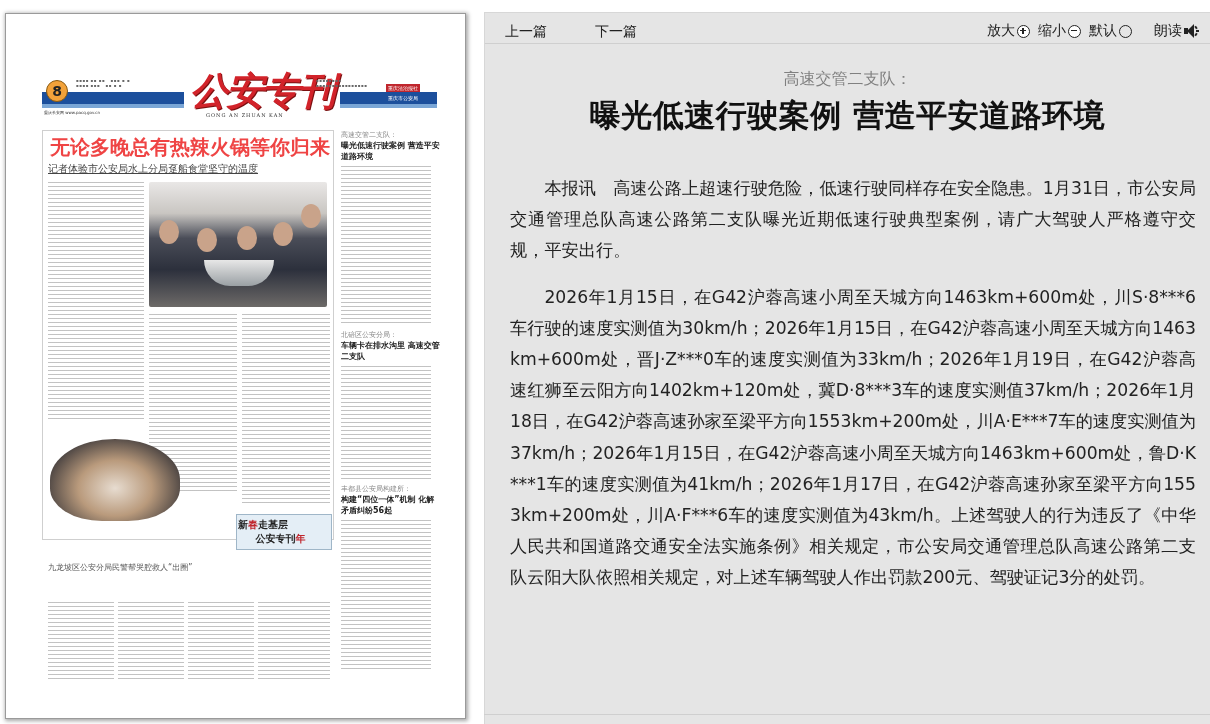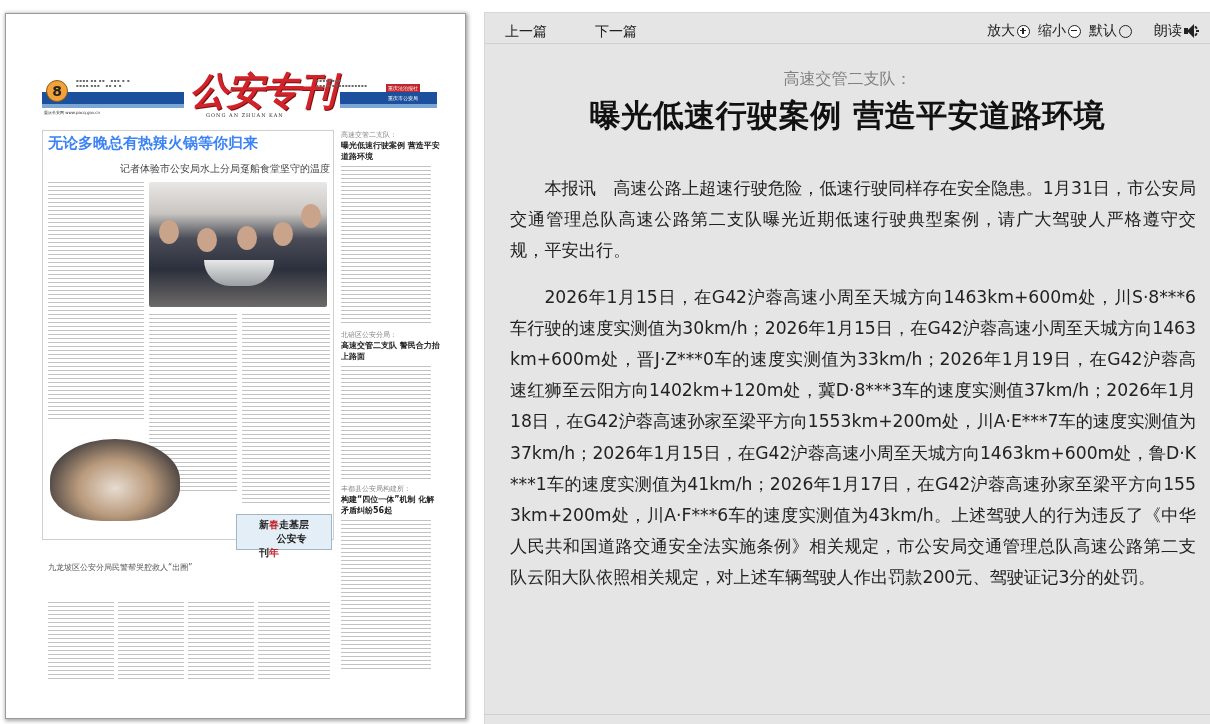--- a/index.html
+++ b/index.html
@@ -15,29 +15,29 @@
   .mast .band2 { position: absolute; left: 36px; top: 90px; width: 395px; height: 4px; background: #7aa6d6; }
   .mast .page-no { position: absolute; left: 40px; top: 66px; width: 22px; height: 22px; border-radius: 50%; background: #f2a23a; border: 1px solid #8a5a10; color: #222; font-weight: bold; font-size: 14px; text-align: center; line-height: 20px; }
   .mast .tiny { position: absolute; font-size: 4px; color: #666; letter-spacing: 0.5px; line-height: 5px; }
   .mast .logo { position: absolute; left: 178px; top: 52px; font-family: "DejaVu Serif", serif; font-size: 38px; font-weight: bold; color: #d2232a; font-style: italic; letter-spacing: -2px; text-shadow: 1px 1px 0 #7a1010; background: #fff; padding: 0 6px; }
   .mast .logo-sub { position: absolute; left: 200px; top: 98px; font-size: 5px; color: #333; letter-spacing: 1px; font-family: "DejaVu Serif", serif; }
   .mast .pub-badge { position: absolute; left: 380px; top: 70px; font-size: 5px; color: #fff; background: #c0262d; padding: 1px 2px; }
   .mast .pub-badge2 { position: absolute; left: 380px; top: 80px; font-size: 5px; color: #fff; background: #1c4f9c; padding: 1px 2px; }
   .mast .url { position: absolute; left: 38px; top: 96px; font-size: 4px; color: #333; }
   .main-box { position: absolute; left: 36px; top: 116px; width: 292px; height: 410px; border: 1px solid #cfcfcf; }
 
-  .headline1 { position: absolute; left: 42px; top: 120px; width: 282px; font-size: 15px; font-weight: bold; color: #3b82f6; text-align: left; letter-spacing: 0px; }
-  .subhead1 { position: absolute; left: 42px; top: 148px; width: 282px; font-size: 10px; color: #444; text-align: right; }
+  .headline1 { position: absolute; left: 42px; top: 120px; width: 282px; font-size: 20px; font-weight: bold; color: #ef4444; text-align: right; letter-spacing: 0px; }
+  .subhead1 { position: absolute; left: 42px; top: 148px; width: 282px; font-size: 10px; color: #444; text-align: left; text-decoration: underline; }
 
   .textcol { position: absolute; background-image: repeating-linear-gradient(to bottom, #b8b8b8 0px, #b8b8b8 1px, transparent 1px, transparent 4px); opacity: 0.85; }
   .photo1 { position: absolute; left: 143px; top: 168px; width: 178px; height: 125px; background: linear-gradient(180deg, #e9e7e6 0%, #c9c6c2 25%, #4a4d58 45%, #2c303c 70%, #6d6a68 100%); border-radius: 2px; overflow: hidden; }
   .photo1 .pot { position: absolute; left: 55px; top: 78px; width: 70px; height: 26px; background: linear-gradient(#e7e7e7, #9aa0a4); border-radius: 0 0 35px 35px; }
   .photo1 .head { position: absolute; width: 20px; height: 24px; border-radius: 50%; background: #c9a38a; }
   .photo2 { position: absolute; left: 44px; top: 425px; width: 130px; height: 82px; border-radius: 50% 50% 40% 40%; background: radial-gradient(ellipse at 50% 60%, #e7dcd0 0%, #b99a7c 40%, #4b4442 75%, #efefef 100%); }
-  .stamp { position: absolute; left: 230px; top: 500px; width: 96px; height: 36px; background: #e4eef6; border: 1px solid #9fb6c8; font-size: 10px; font-weight: bold; color: #222; padding: 3px 22px; line-height: 14px; }
+  .stamp { position: absolute; left: 230px; top: 500px; width: 96px; height: 36px; background: #e4eef6; border: 1px solid #9fb6c8; font-size: 10px; font-weight: bold; color: #222; padding: 3px 1px; line-height: 14px; }
   .stamp .dot { color: #c0262d; }
 
   .side-title-small { position: absolute; font-size: 7px; color: #888; }
   .side-title { position: absolute; font-size: 8px; font-weight: bold; color: #222; line-height: 11px; }
 
   .headline2-sub { position: absolute; left: 42px; top: 548px; width: 282px; font-size: 8px; color: #555; text-align: left; }
   .headline2 { position: absolute; left: 42px; top: 562px; width: 282px; font-size: 17px; font-weight: bold; color: #111; text-align: center; }
 
   
   .reader { position: absolute; left: 484px; top: 12px; width: 726px; height: 712px; border-left: 1px solid #d7d7d7; border-top: 1px solid #d7d7d7; background: #e5e5e5; }
@@ -108,21 +108,21 @@
       <div class="stamp">
         <span>新</span><span class="dot">春</span><span>走基层</span><br>
         &nbsp;&nbsp;&nbsp;&nbsp;&nbsp;<span>公安专刊</span><span class="dot">年</span>
       </div>
 
       <div class="side-title-small" style="left:335px;top:116px;">高速交管二支队：</div>
       <div class="side-title" style="left:335px;top:126px;width:100px;">曝光低速行驶案例 营造平安道路环境</div>
       <div class="textcol" style="left:335px;top:152px;width:90px;height:158px;"></div>
 
       <div class="side-title-small" style="left:335px;top:316px;font-family:Liberation Serif, serif;">北碚区公安分局：</div>
-      <div class="side-title" style="left:335px;top:326px;width:100px;">高速交管二支队 警民合力抬上路面</div>
+      <div class="side-title" style="left:335px;top:326px;width:100px;">车辆卡在排水沟里 高速交管二支队</div>
       <div class="textcol" style="left:335px;top:352px;width:90px;height:115px;"></div>
 
       <div class="side-title-small" style="left:335px;top:470px;">丰都县公安局构建所：</div>
       <div class="side-title" style="left:335px;top:480px;width:100px;">构建“四位一体”机制 化解矛盾纠纷56起</div>
       <div class="textcol" style="left:335px;top:506px;width:90px;height:150px;"></div>
 
       <div class="headline2-sub">九龙坡区公安分局民警帮哭腔救人“出圈”</div>
       <div class="textcol" style="left:42px;top:588px;width:66px;height:80px;"></div>
       <div class="textcol" style="left:112px;top:588px;width:66px;height:80px;"></div>
       <div class="textcol" style="left:182px;top:588px;width:66px;height:80px;"></div>

